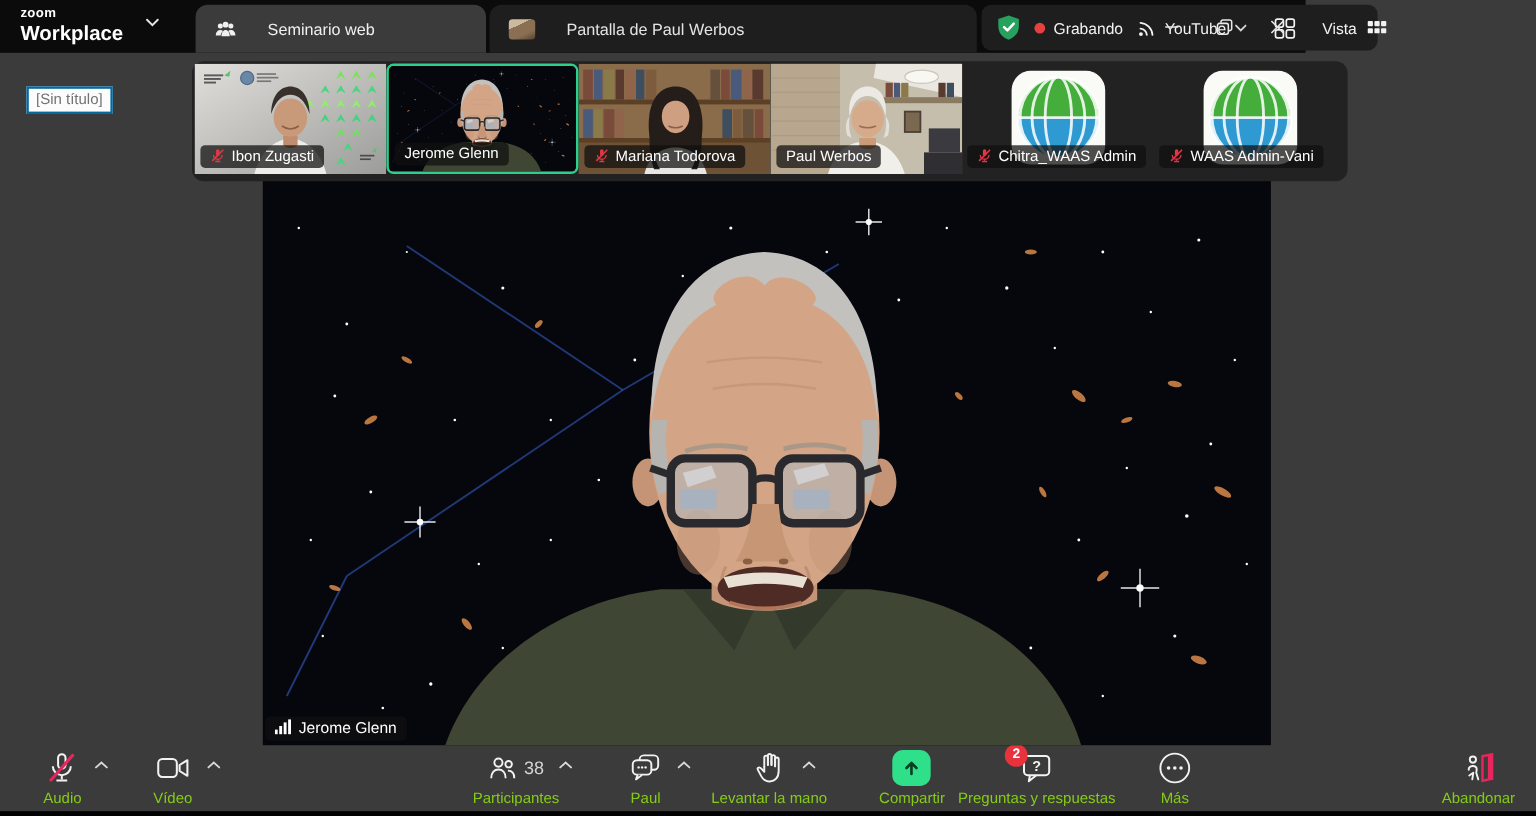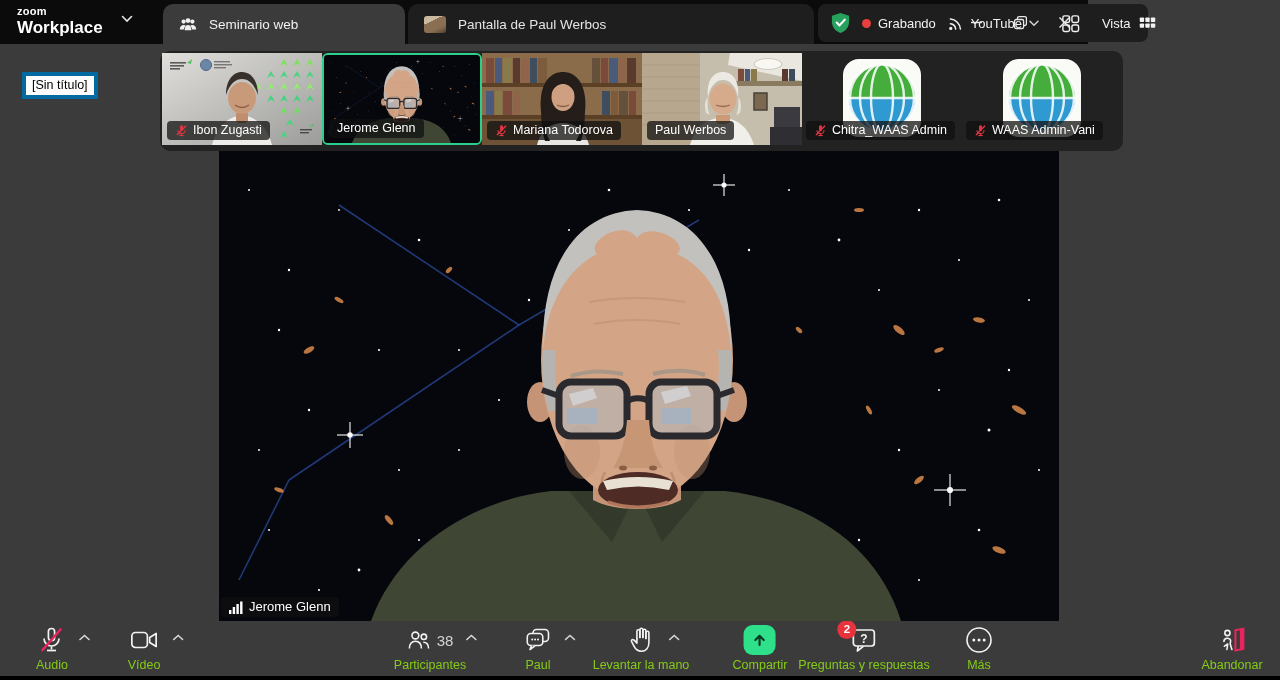--- a/index.html
+++ b/index.html
@@ -8,47 +8,47 @@
        -webkit-font-smoothing:antialiased;}
   svg{display:block;}
 
   
   .titlebar{position:absolute;left:0;top:0;width:1088px;height:44px;background:#0b0b0b;}
   .logo{position:absolute;left:17px;top:6px;color:#fff;line-height:1;cursor:default;}
   .logo .l1{font-size:11px;font-weight:700;letter-spacing:.3px;}
   .logo .l2{font-size:17px;font-weight:700;margin-top:2px;}
   .logo-chev{position:absolute;left:121px;top:15px;}
   .tab{position:absolute;top:4px;height:40px;border-radius:10px 10px 0 0;display:flex;
-       align-items:center;gap:12px;padding:0 16px;box-sizing:border-box;color:#f0f0f0;font-size:13.5px;}
+       align-items:center;gap:26px;padding:0 16px;box-sizing:border-box;color:#f0f0f0;font-size:13.5px;}
   .tab-active{left:163px;width:242px;background:#3b3b3b;}
   .tab-screen{left:408px;width:406px;background:#1e1e1e;color:#e4e4e4;}
   .thumb-ico{width:22px;height:17px;border-radius:3px;flex:0 0 auto;
       background:linear-gradient(155deg,#cbb9a0 0 32%,#8a6f52 32% 68%,#55412f);}
   .ctrlpill{position:absolute;left:818px;top:4px;width:330px;height:38px;background:#1e1e1e;
       border-radius:8px;display:flex;align-items:center;padding:0 12px;box-sizing:border-box;
       color:#f2f2f2;font-size:13px;}
   .cp-gap{width:11px;flex:0 0 auto;}
   .reddot{width:9px;height:9px;border-radius:50%;background:#e8403f;margin-right:7px;}
   .ctrl-item{display:flex;align-items:center;}
   .winbtns{position:absolute;right:2px;top:0;height:44px;display:flex;}
   .winbtn{width:44px;height:44px;display:flex;align-items:center;justify-content:center;}
 
   
-  .chip{position:absolute;left:22px;top:72px;background:#fcfcfc;border:4px solid #0369a1;
-      color:#000000;font-size:12.5px;padding:2px 6px 3px;z-index:5;}
+  .chip{position:absolute;left:22px;top:72px;background:#fcfcfc;border:2px solid #0369a1;
+      color:#737373;font-size:12.5px;padding:2px 6px 3px;z-index:5;}
 
   
   .strip{position:absolute;left:160px;top:51px;width:963px;height:100px;background:#222;
       border-radius:10px;z-index:2;}
   .tile{position:absolute;top:2px;width:160px;height:92px;overflow:hidden;background:#1d1d1d;}
   .tile-avatar{background:transparent;}
   .tile-active{border:2.5px solid #2bd08d;border-radius:6px;box-sizing:border-box;z-index:3;}
   .tile svg.fill{width:100%;height:100%;}
   .avatarbox{width:80px;height:80px;margin:5px auto 0;}
-  .pill{position:absolute;left:5px;bottom:5px;display:flex;align-items:flex-end;gap:5px;
+  .pill{position:absolute;left:5px;bottom:5px;display:flex;align-items:flex-start;gap:5px;
       background:rgba(16,16,16,.74);border-radius:4px;padding:2px 8px 3px;color:#fff;
       font-size:12.5px;white-space:nowrap;z-index:4;}
   .pill .mic{flex:0 0 auto;}
 
   
   .mainvideo{position:absolute;left:219px;top:150px;width:840px;height:471px;background:#05060a;
       overflow:hidden;z-index:1;}
   .main-pill{left:2px;bottom:4px;font-size:13px;border-radius:4px;gap:6px;}
 
   

